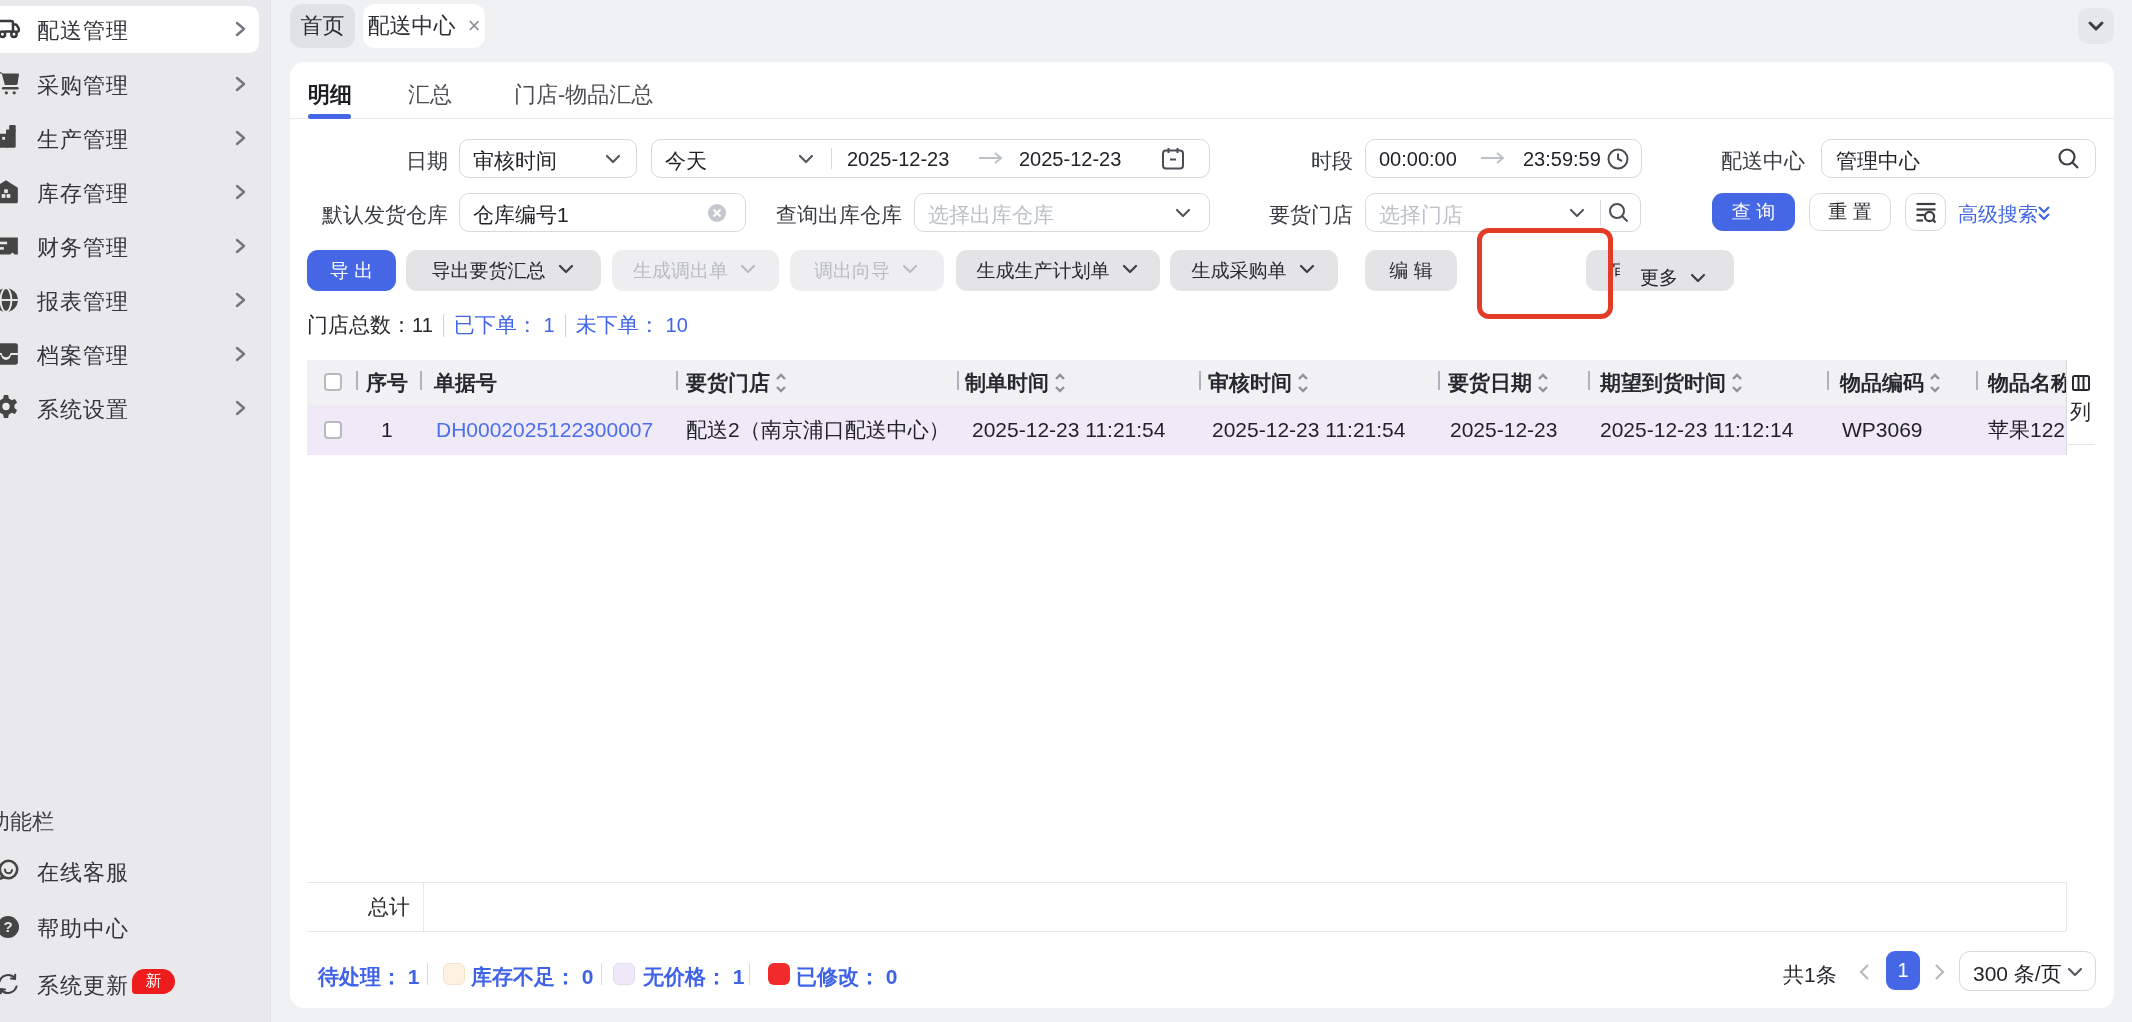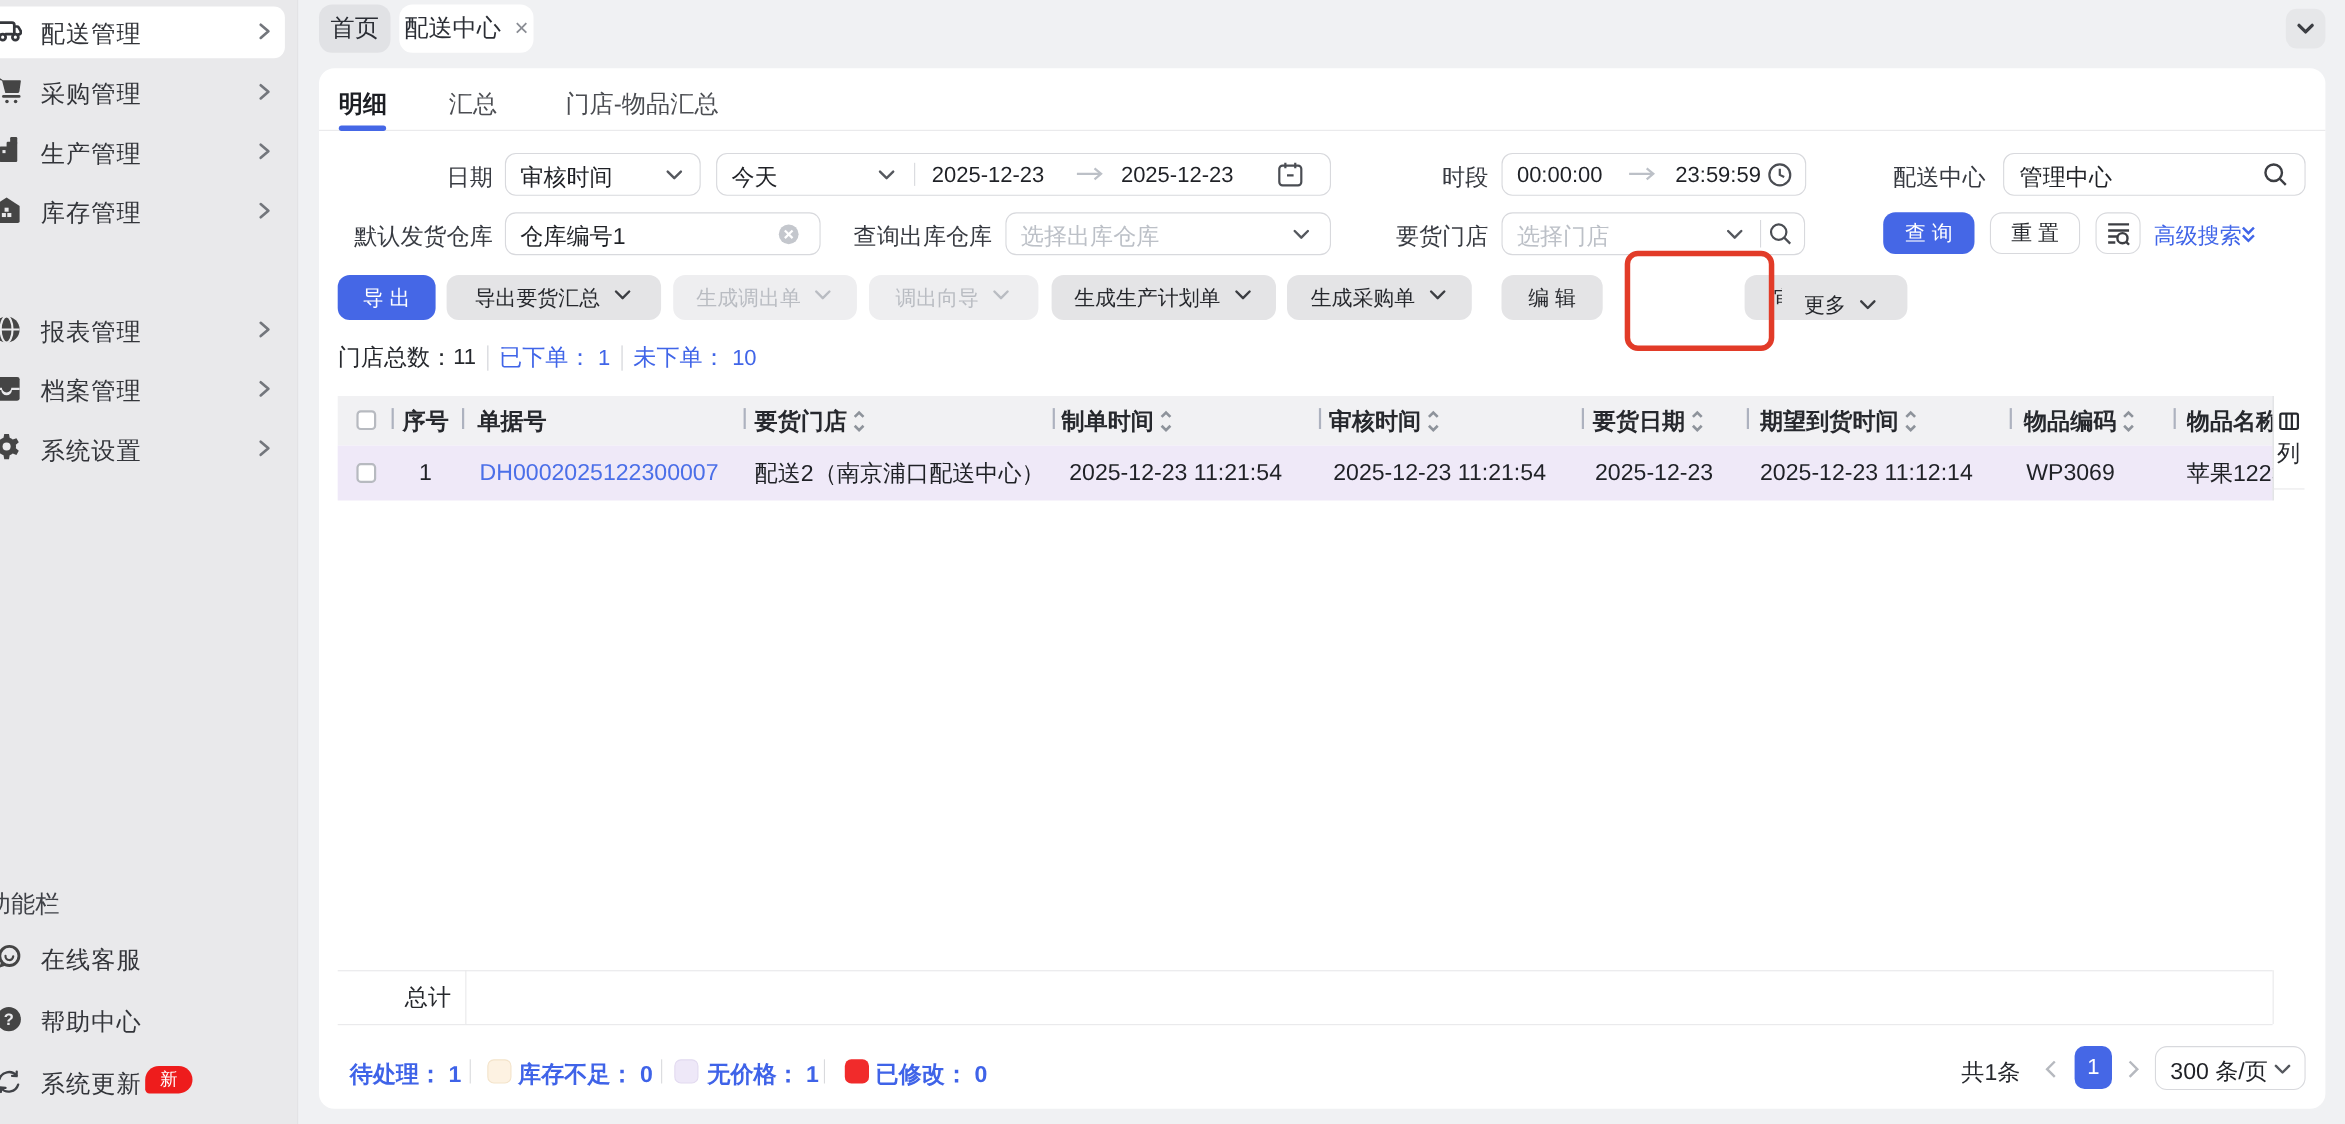--- a/index.html
+++ b/index.html
@@ -91,20 +91,31 @@
           <rect x="13" y="5" width="9" height="17" rx="1"></rect>
           <rect x="16" y="1" width="6" height="6" rx="1"></rect>
           <rect x="3" y="15.5" width="2.6" height="2.6" fill="#e9e9eb"></rect>
           <rect x="9.5" y="12" width="2.6" height="2.6" fill="#e9e9eb"></rect>
         </svg></span>
     <span class="mtext">生产管理</span>
     <span class="mchev"><svg width="14" height="20">
           <polyline points="4,4 11,10 4,16" fill="none" stroke="#73767c" stroke-width="2.4" stroke-linecap="round" stroke-linejoin="round"></polyline>
         </svg></span>
   </div>
+  <div class="mitem" style="top:221px;">
+    <span class="micon"><svg width="28" height="28" viewBox="0 0 26 26" fill="#454545">
+          <path d="M2 5 h22 v16 h-3 l-2-2 -2 2 h-15 z"></path>
+          <rect x="5" y="9" width="9" height="2.4" fill="#e9e9eb"></rect>
+          <rect x="5" y="14" width="6" height="2.4" fill="#e9e9eb"></rect>
+        </svg></span>
+    <span class="mtext">财务管理</span>
+    <span class="mchev"><svg width="14" height="20">
+          <polyline points="4,4 11,10 4,16" fill="none" stroke="#73767c" stroke-width="2.4" stroke-linecap="round" stroke-linejoin="round"></polyline>
+        </svg></span>
+  </div>
   <div class="mitem" style="top:275px;">
     <span class="micon"><svg width="28" height="28" viewBox="0 0 26 26">
           <circle cx="13" cy="13" r="11" fill="#454545"></circle>
           <ellipse cx="13" cy="13" rx="5" ry="11" fill="none" stroke="#e9e9eb" stroke-width="1.8"></ellipse>
           <line x1="2" y1="13" x2="24" y2="13" stroke="#e9e9eb" stroke-width="1.8"></line>
         </svg></span>
     <span class="mtext">报表管理</span>
     <span class="mchev"><svg width="14" height="20">
           <polyline points="4,4 11,10 4,16" fill="none" stroke="#73767c" stroke-width="2.4" stroke-linecap="round" stroke-linejoin="round"></polyline>
         </svg></span>

